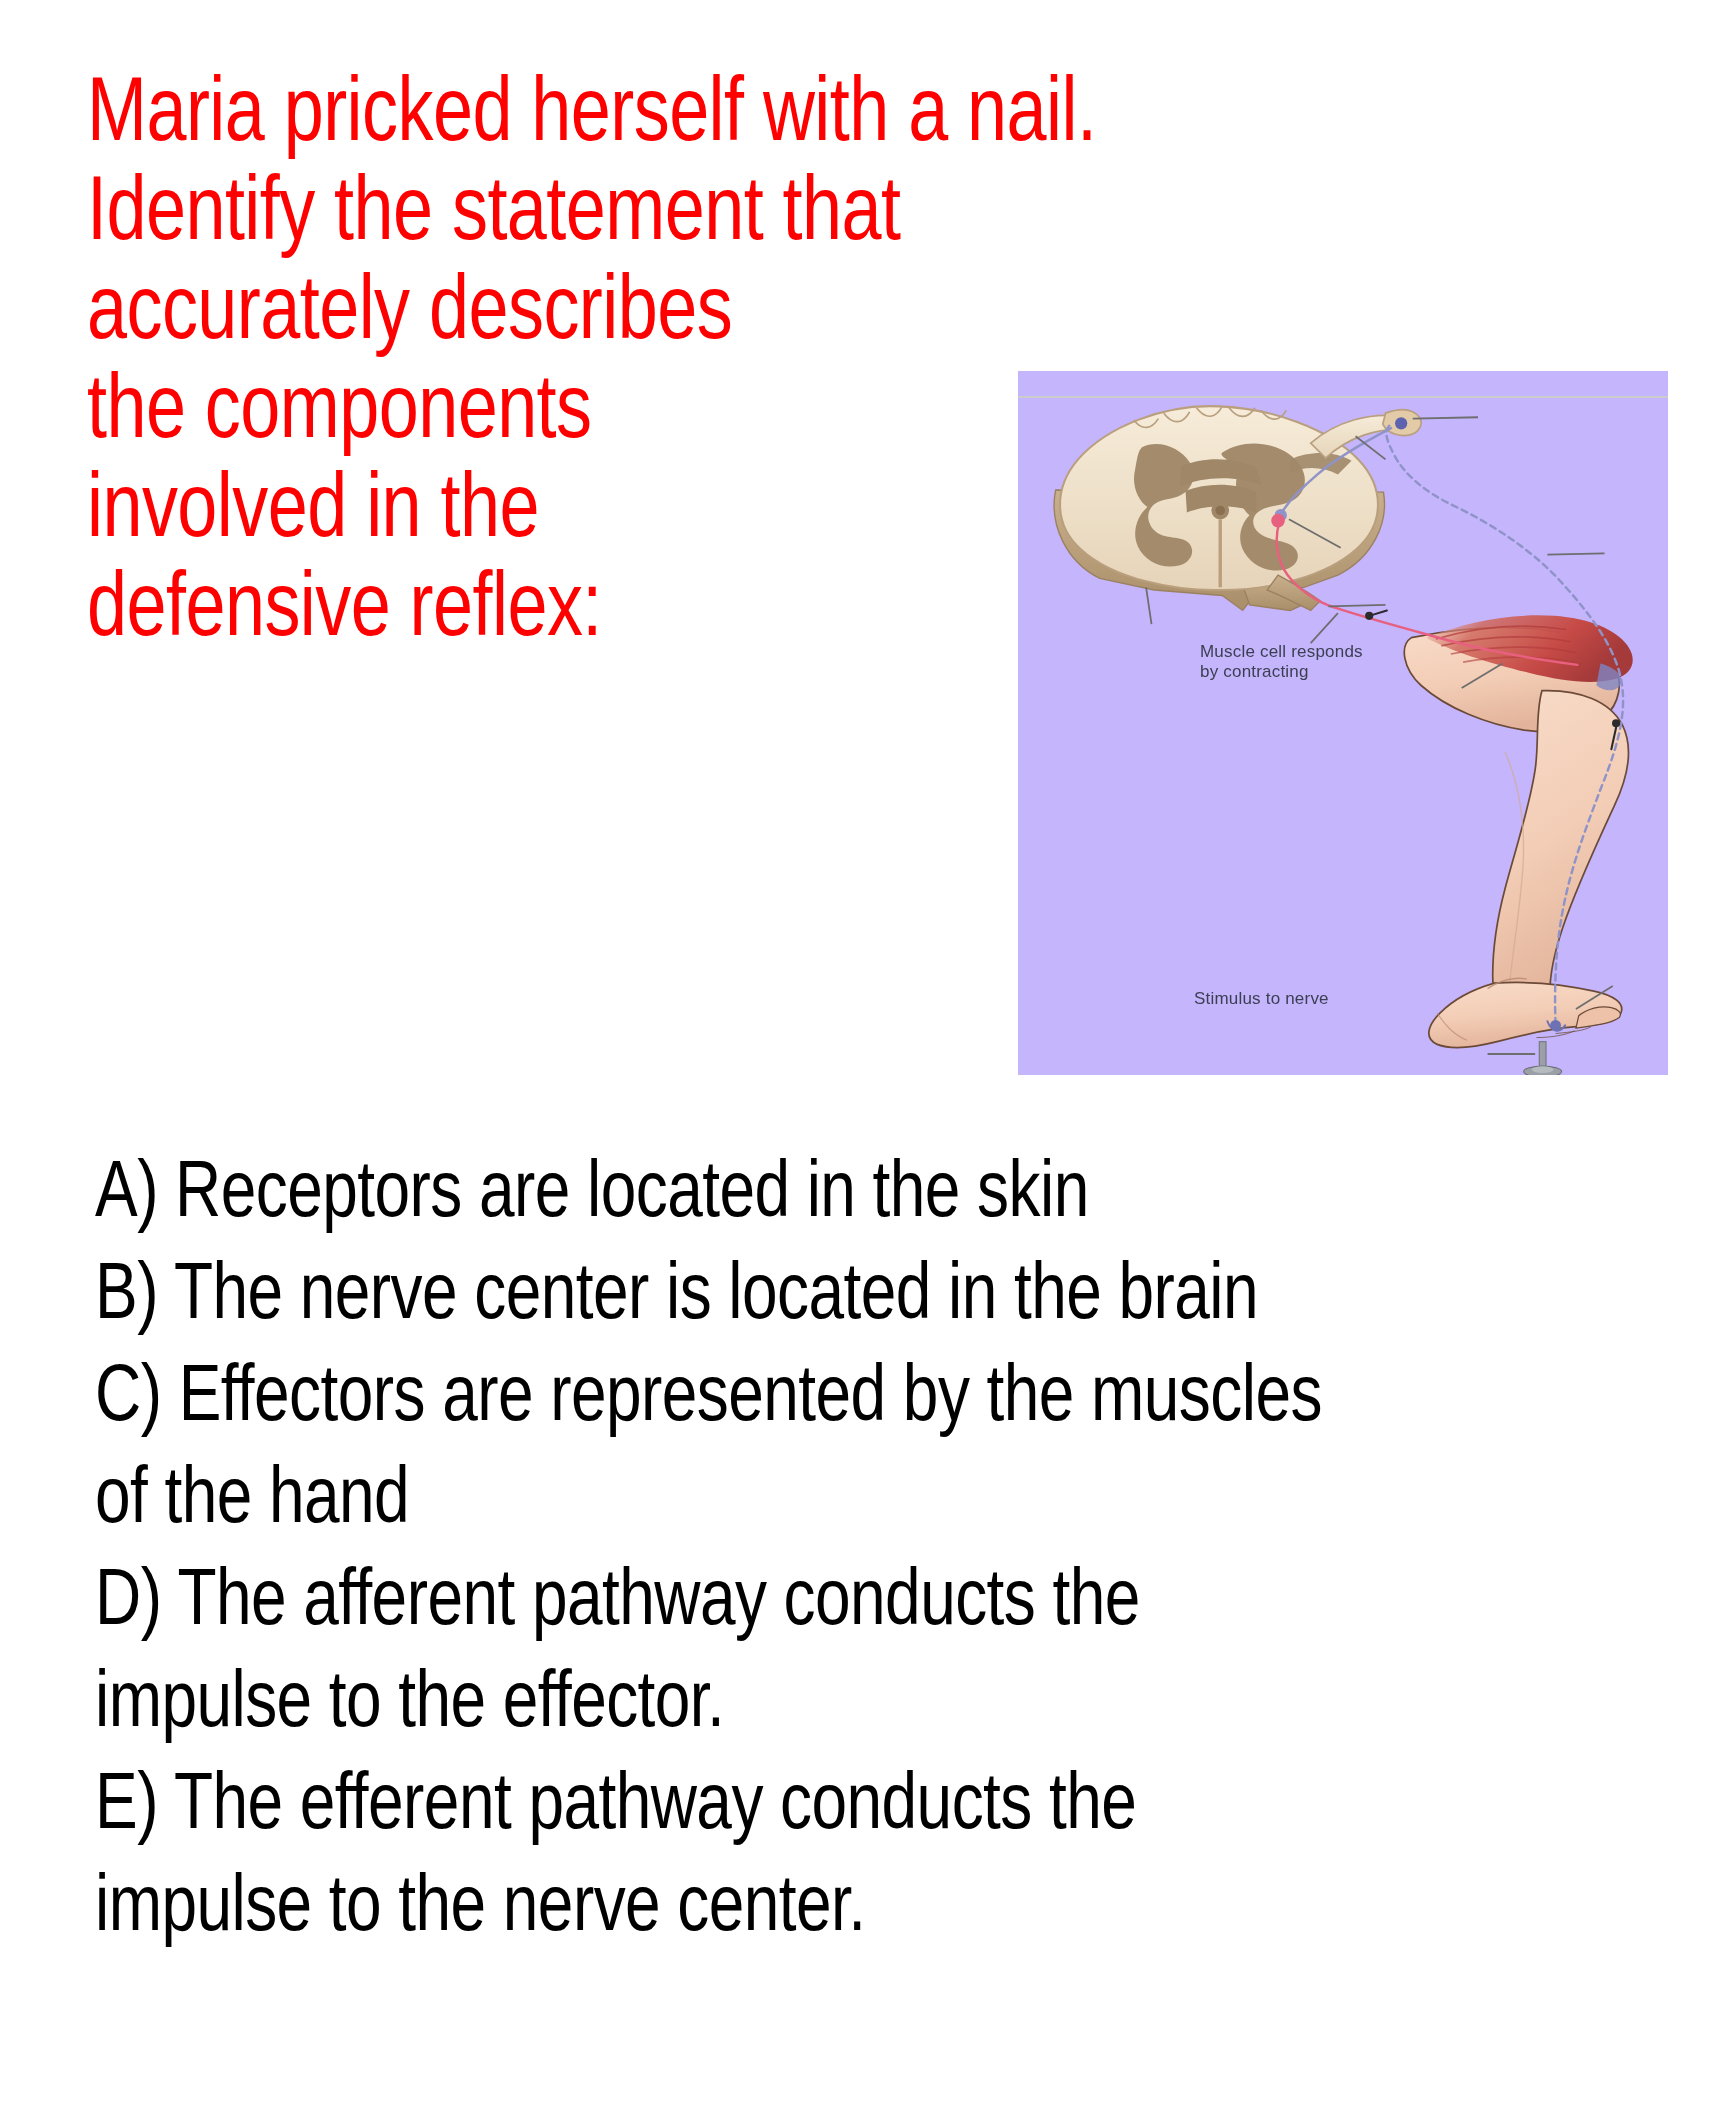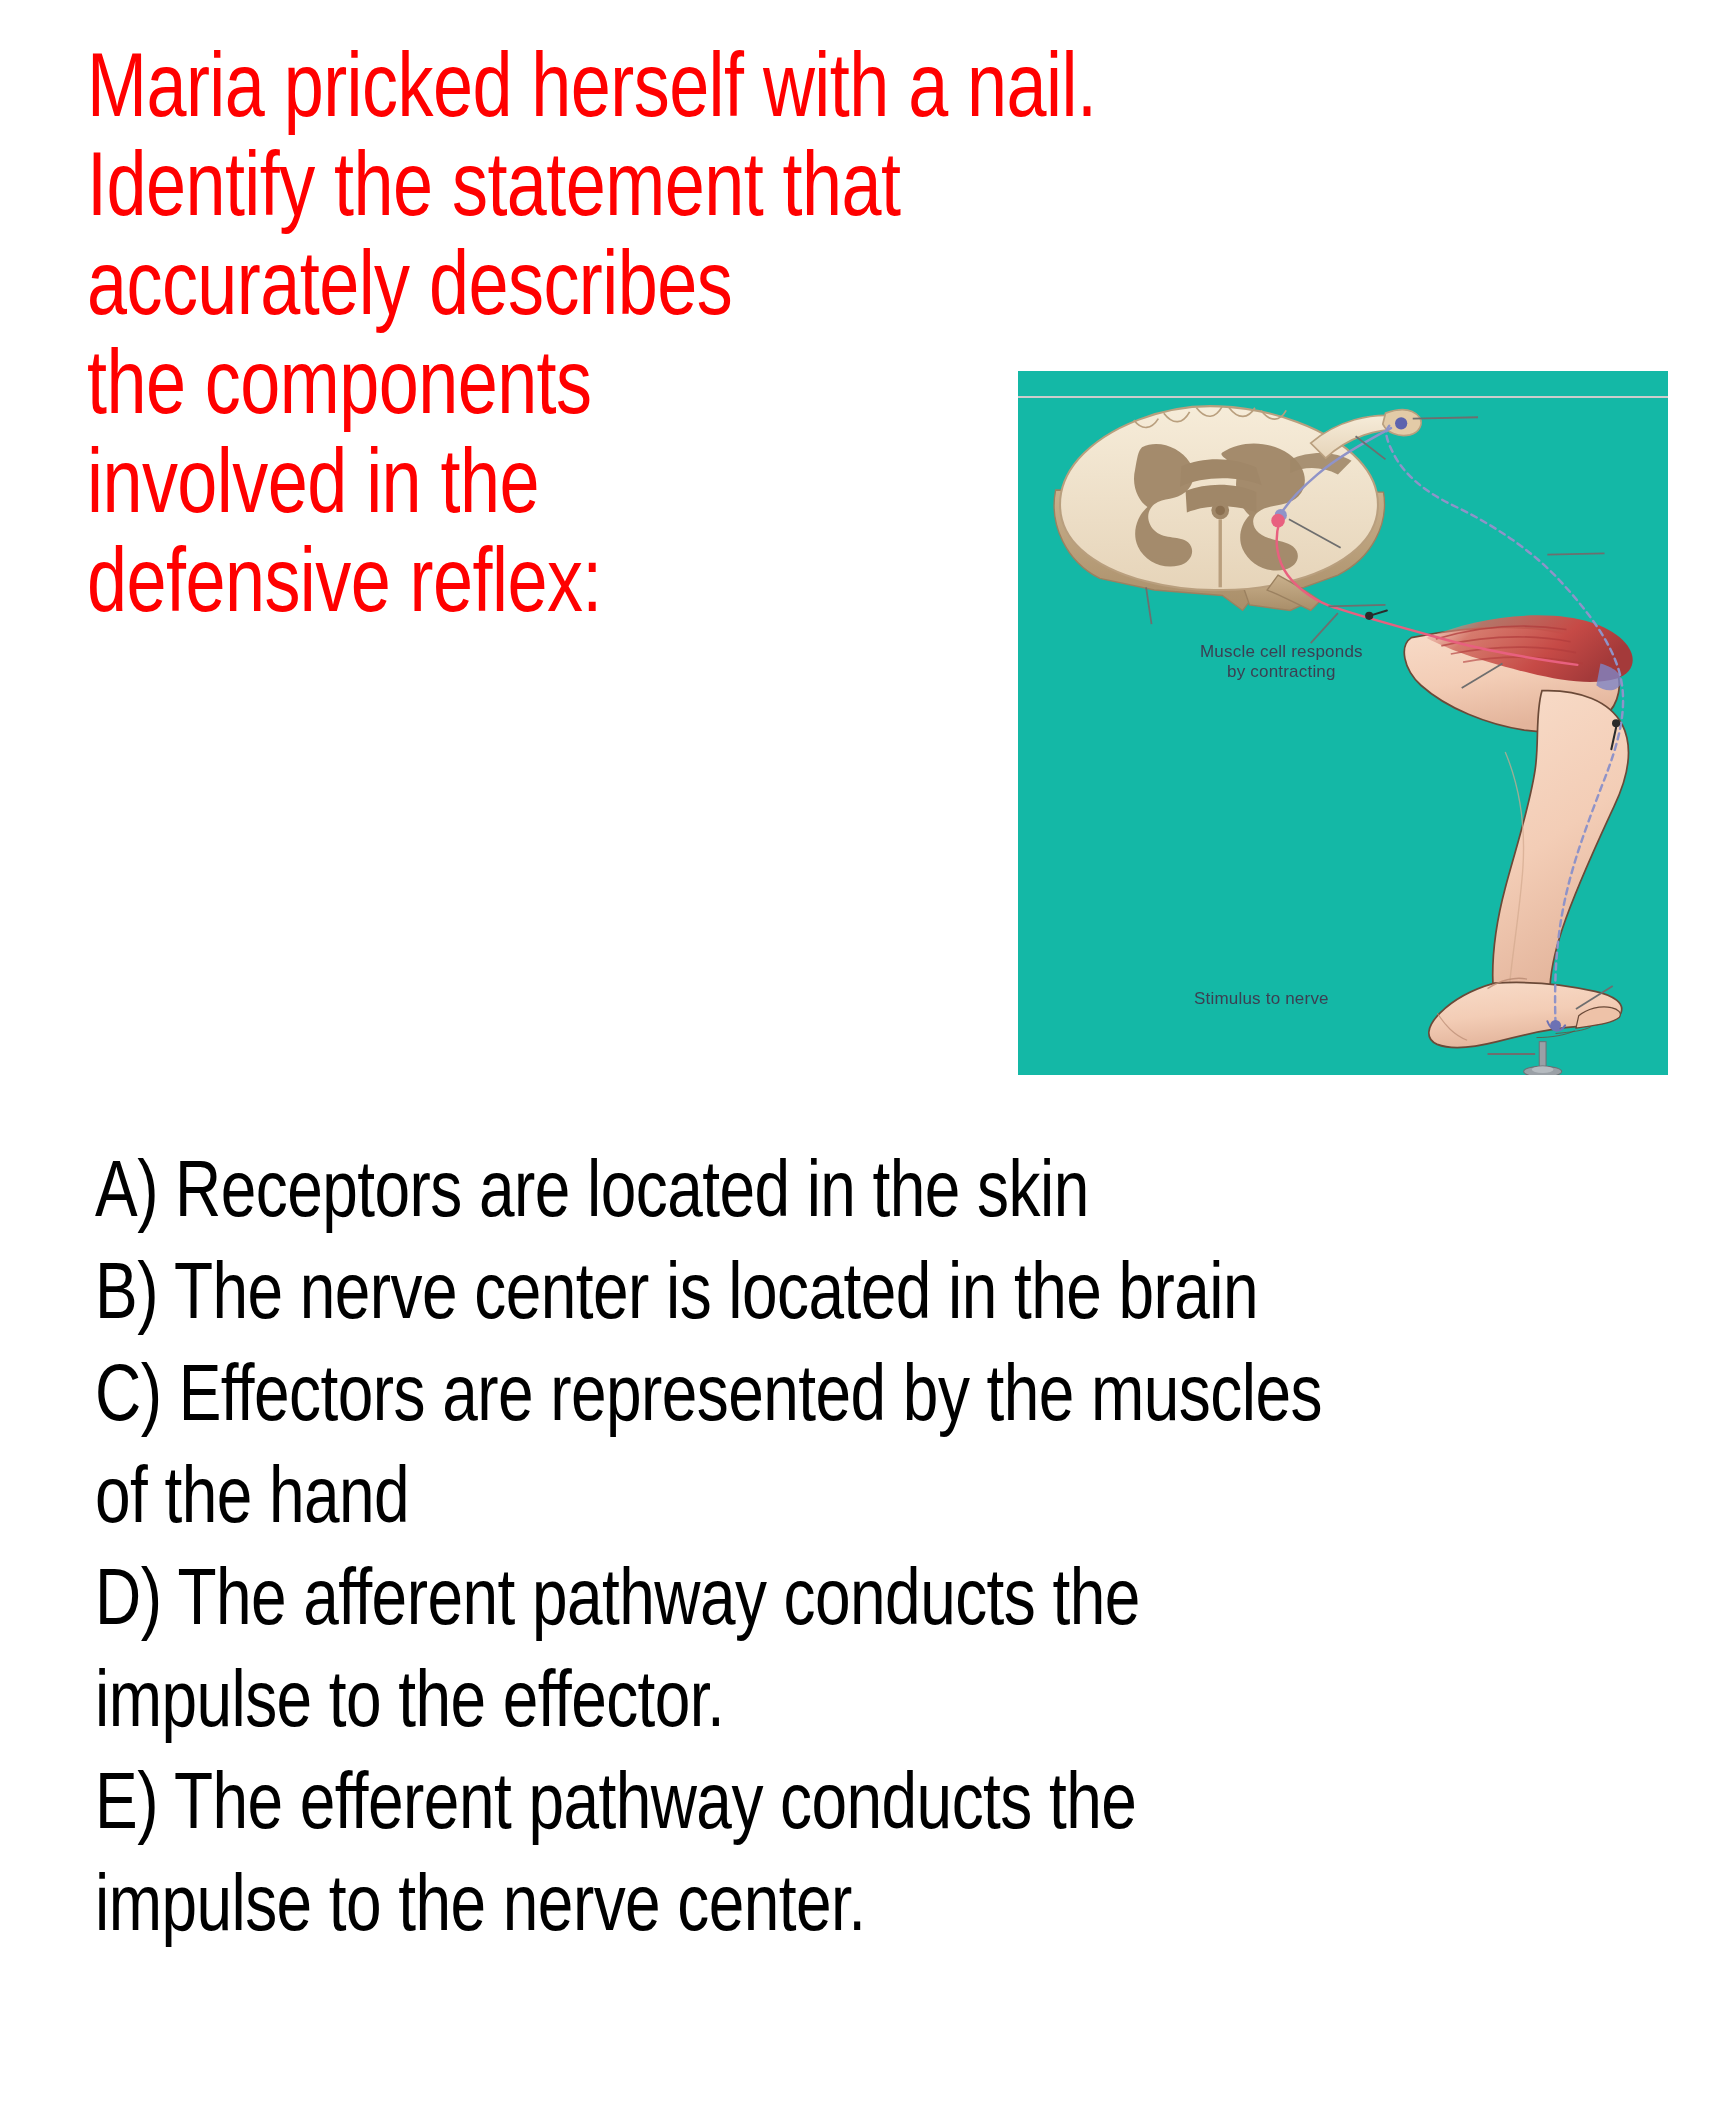--- a/index.html
+++ b/index.html
@@ -13,21 +13,21 @@
     height: 2108px;
     position: relative;
     overflow: hidden;
     font-family: "Liberation Sans", "DejaVu Sans", sans-serif;
   }
 
   
   #question-block {
     position: absolute;
     left: 87px;
-    top: 36px;
+    top: 60px;
     width: 953px;
   }
   .q-line {
     color: #ff0000;
     font-size: 90px;
     line-height: 99px;
     font-family: "Liberation Sans Narrow", "Liberation Sans", sans-serif;
     font-stretch: condensed;
     transform: scaleX(0.80);
     transform-origin: left center;
@@ -56,22 +56,21 @@
     letter-spacing: -0.7px;
   }
 
   
   #figure {
     position: absolute;
     left: 1018px;
     top: 371px;
     width: 650px;
     height: 704px;
-    background: #14b8a6;
-    text-align: center;
+    background: #c4b5fd;
   }
   #figure-rule {
     position: absolute;
     left: 0px;
     top: 24.5px;
     width: 650px;
     height: 2px;
     background: #cccccc;
   }
   #figure-svg {

